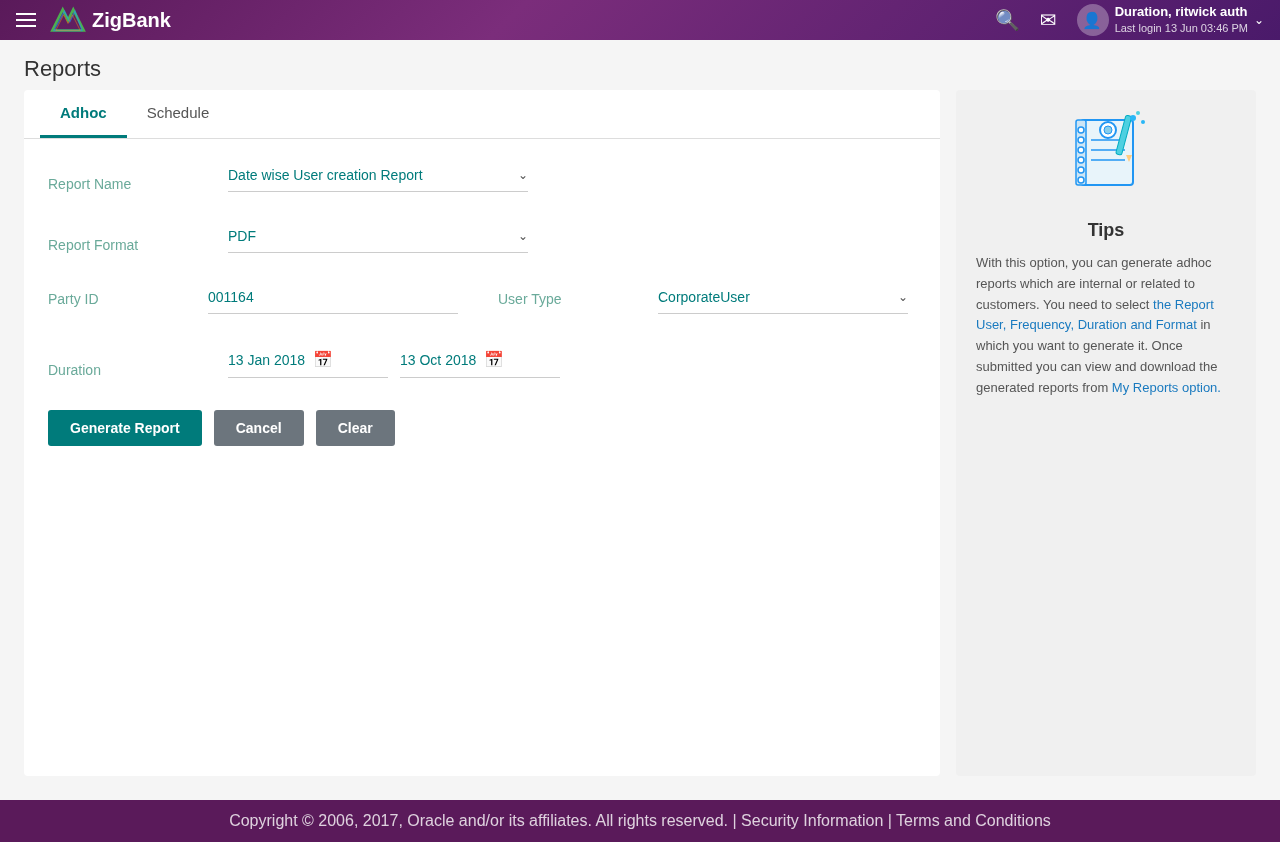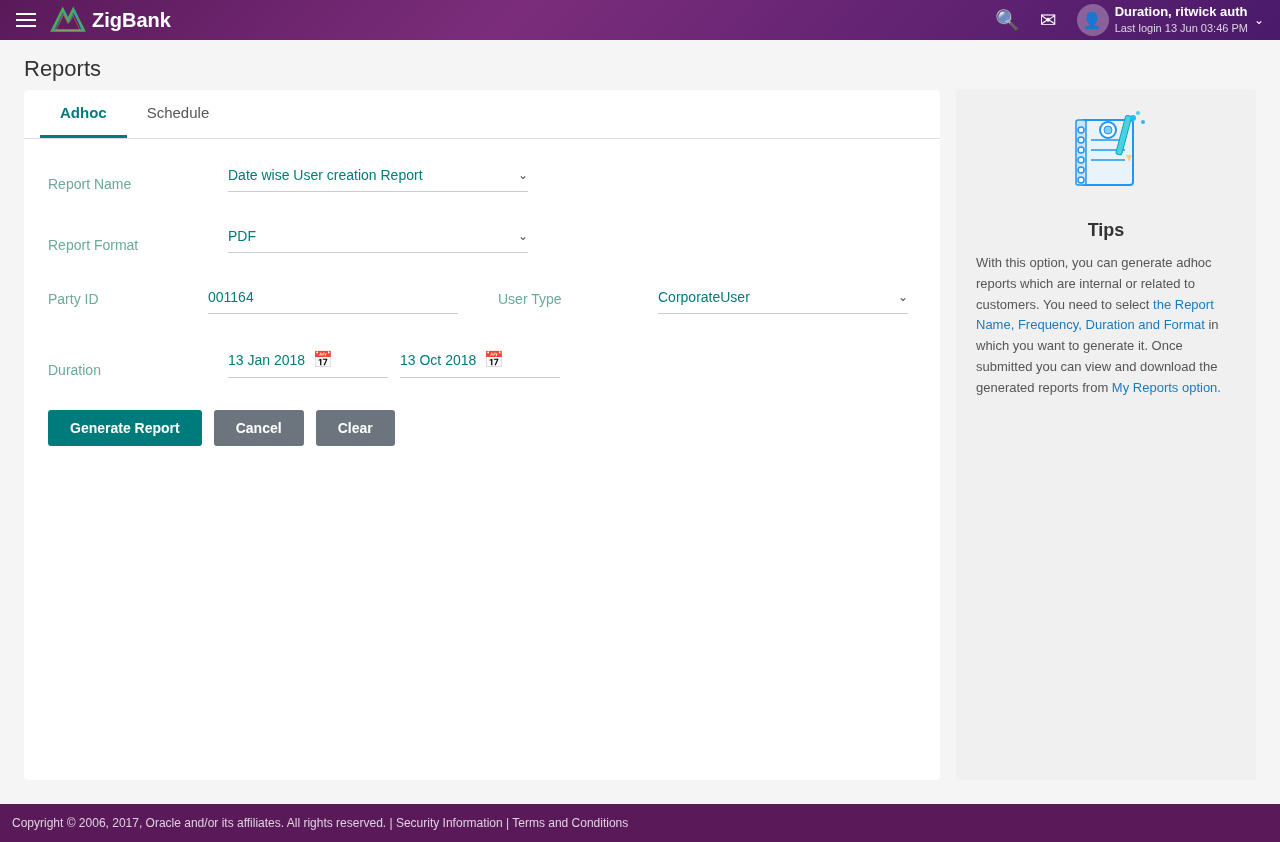--- a/index.html
+++ b/index.html
@@ -110,22 +110,23 @@
       align-items: center;
     }
     .tips-illustration { margin-bottom: 16px; }
     .tips-title { font-size: 18px; color: #333; font-weight: bold; margin-bottom: 12px; text-align: center; }
     .tips-text { font-size: 13px; color: #555; line-height: 1.6; text-align: left; }
 
     
     .footer {
       background: #5a1a5a;
       color: rgba(255,255,255,0.8);
+      text-align: center;
       padding: 12px;
-      font-size: 12px;
+      font-size: 16px;
     }
 
     
     .notebook-svg { width: 90px; height: 90px; }
   </style>
 </head>
 <body>
 
 <header class="header">
   <div class="header-left">
@@ -264,21 +265,21 @@
         <rect x="65" y="5" width="6" height="40" rx="2" fill="#4dd0e1" stroke="#00acc1" stroke-width="1" transform="rotate(15 65 5)"></rect>
         <polygon points="65,45 71,45 68,52" fill="#ffcc80"></polygon>
 
         <circle cx="72" cy="8" r="3" fill="#29b6f6"></circle>
         <circle cx="82" cy="12" r="2" fill="#29b6f6"></circle>
         <circle cx="77" cy="3" r="2" fill="#4dd0e1"></circle>
       </svg>
     </div>
     <div class="tips-title">Tips</div>
     <div class="tips-text">
-      With this option, you can generate adhoc reports which are internal or related to customers. You need to select <span style="color:#1a7abf">the Report Name, Frequency, Duration and Format</span> in which you want to generate it. Once submitted you can view and download the generated reports from <span style="color:#1a7abf">My Reports option.</span>
+      With this option, you can generate adhoc reports which are internal or related to customers. You need to select <span style="color:#1a7abf">the Report User, Frequency, Duration and Format</span> in which you want to generate it. Once submitted you can view and download the generated reports from <span style="color:#1a7abf">My Reports option.</span>
     </div>
   </div>
 
 </div>
 
 <footer class="footer">
   <span>Copyright © 2006, 2017, Oracle and/or its affiliates. All rights reserved. | Security Information | Terms and Conditions</span>
 </footer>
 
 </body></html>

